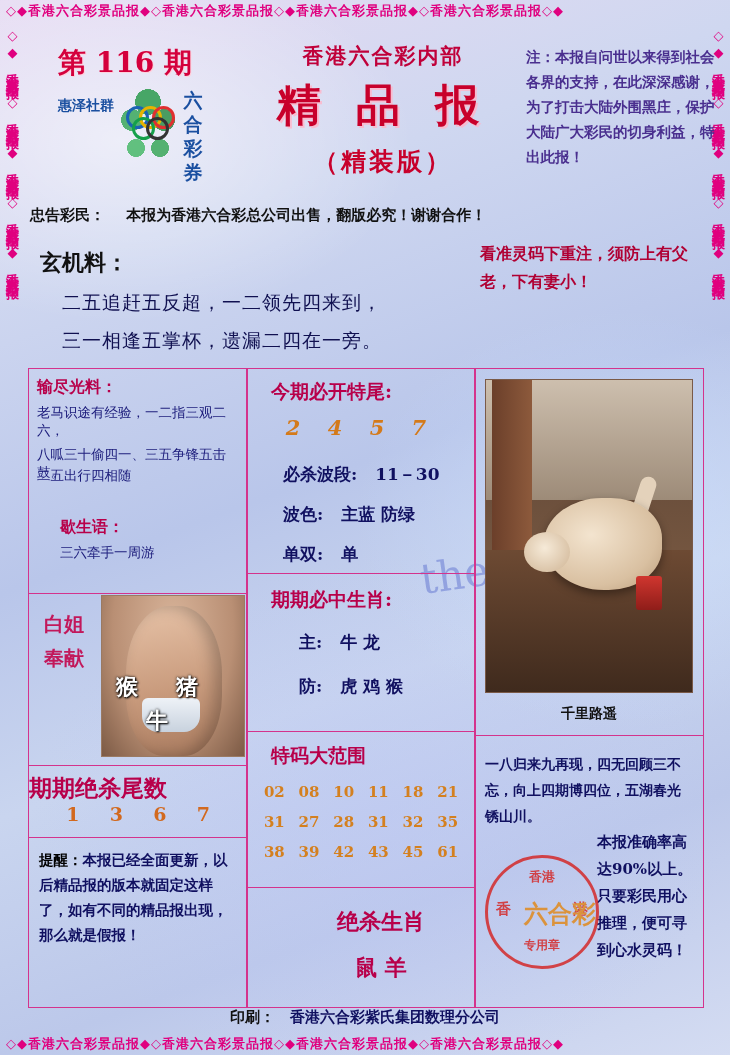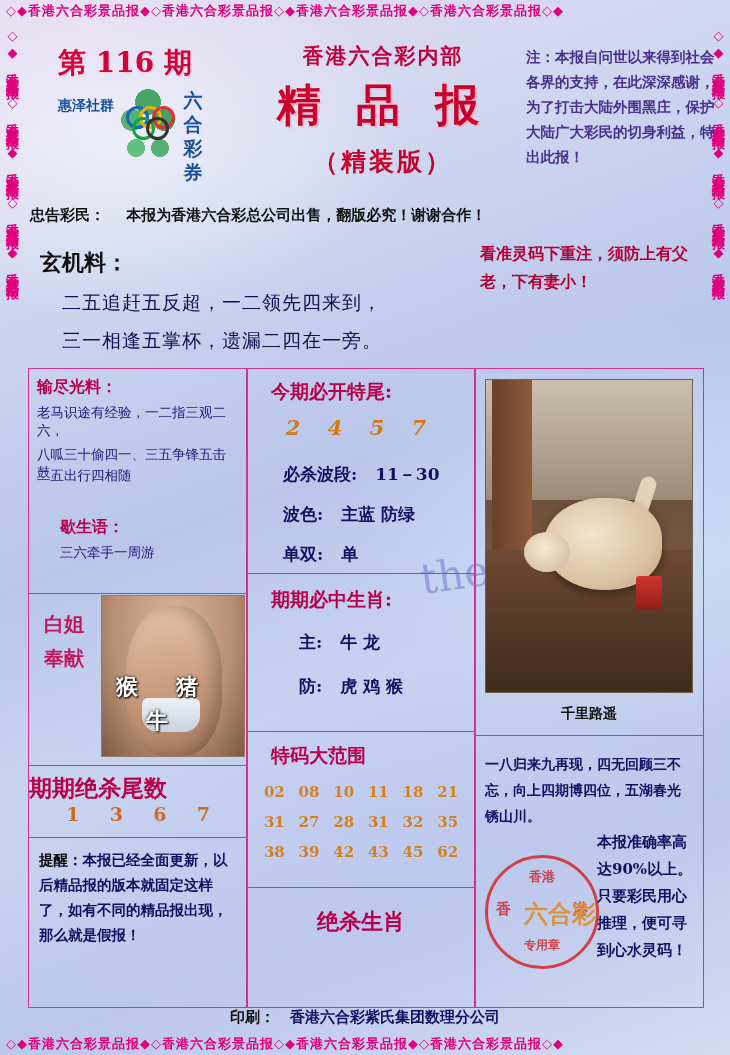--- a/index.html
+++ b/index.html
@@ -224,20 +224,21 @@
     position:absolute;left:10px;top:782px;width:208px;
     display:grid;grid-template-columns:repeat(6,1fr);
     row-gap:12px;text-align:center;
     font-size:15px;color:#d4801f;font-weight:bold;
     font-family:"DejaVu Serif","Liberation Serif",serif;
   }
   .jinsha{
     position:absolute;left:0;top:896px;width:100%;text-align:center;
     font-size:22px;color:#b8004a;font-weight:bold;line-height:44px;
     font-family:"DejaVu Serif","Liberation Serif",serif;
+    padding-left:20px;
   }
 
   
   .photo-r{
     position:absolute;left:10px;top:10px;width:206px;height:312px;
     border:1px solid #7a5a48;
     background:linear-gradient(180deg,#8e7a6a 0%,#6b4f3c 35%,#7a5a42 70%,#533a2c 100%);
     overflow:hidden;
   }
   .photo-r .wall{position:absolute;left:0;top:0;width:100%;height:120px;background:linear-gradient(180deg,#cdbfae,#9d8b78);}
@@ -440,24 +441,25 @@
       <span>27</span>
       <span>28</span>
       <span>31</span>
       <span>32</span>
       <span>35</span>
       <span>38</span>
       <span>39</span>
       <span>42</span>
       <span>43</span>
       <span>45</span>
-      <span>62</span>
+      <span>61</span>
     </div>
 
     <div class="jinsha" style="top:530px;">绝杀生肖</div>
+    <div class="jinsha" style="top:576px;">鼠 羊</div>
   </div>
 
   <div class="frame" id="col-right">
     <div class="sep" style="top:366px;"></div>
 
     <div class="photo-r">
       <div class="wall"></div>
       <div class="door"></div>
       <div class="floor"></div>
       <div class="ear"></div>

